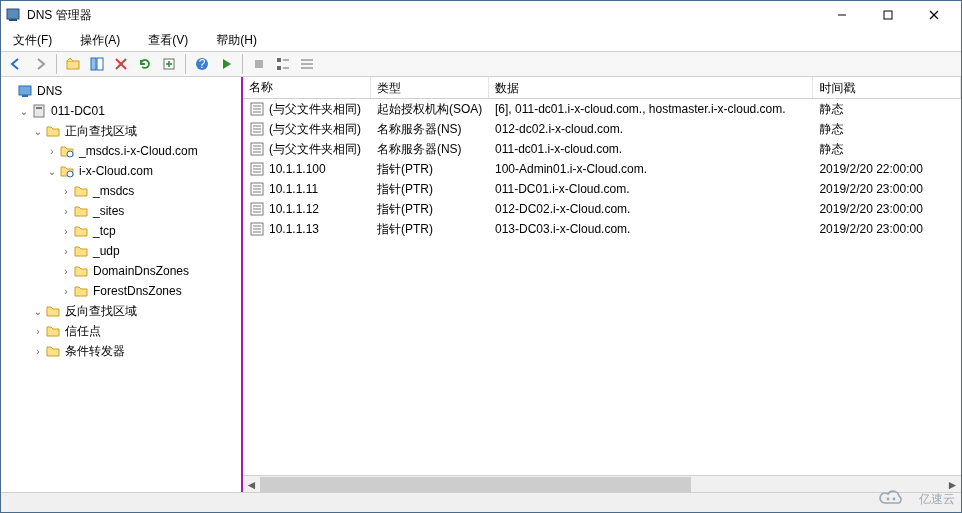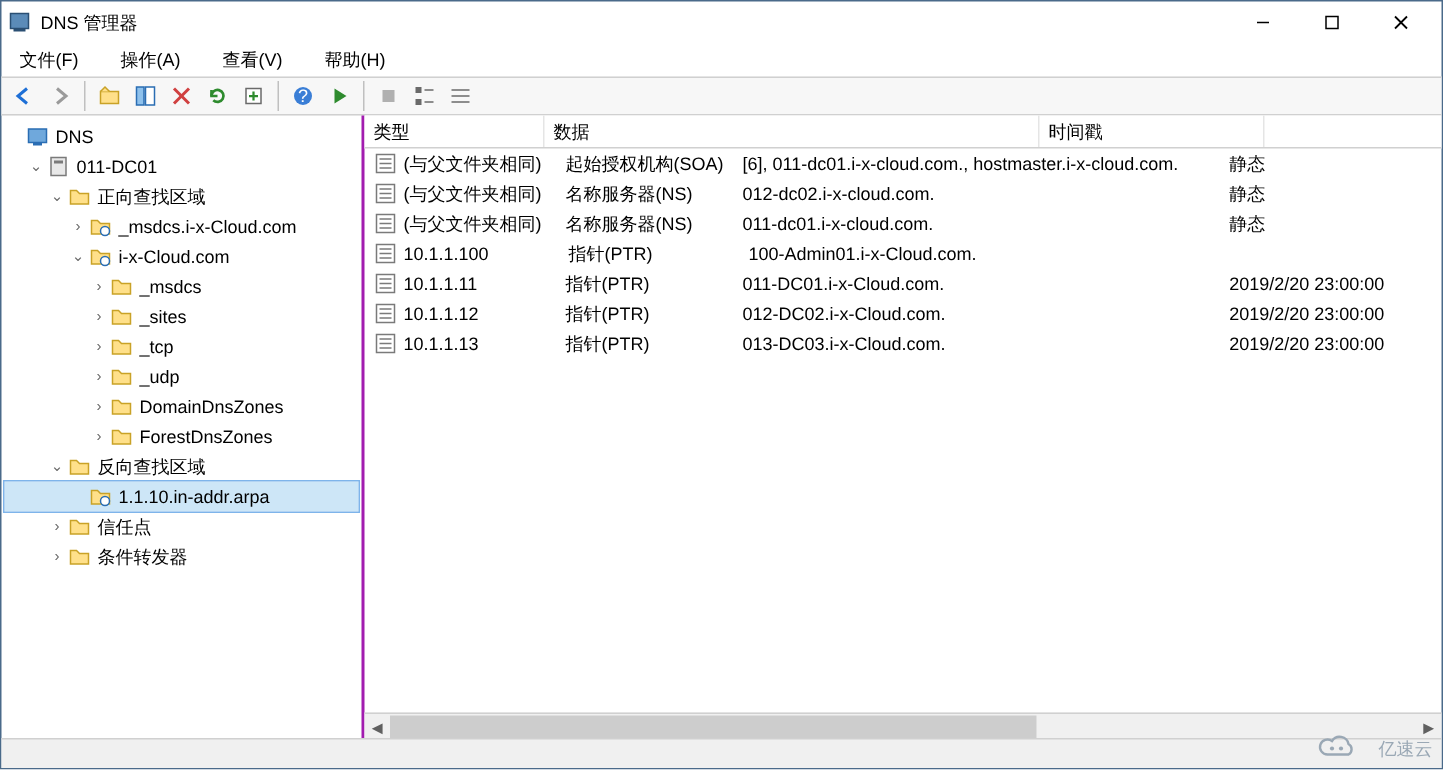--- a/index.html
+++ b/index.html
@@ -278,32 +278,20 @@
                   </ul>
                 </li>
                 <li>
                   <div class="row" style="padding-left:28px">
                     <span class="tw">⌄</span>
                     <span class="ic"><svg width="16" height="16">
                           <path d="M2 4h4l2 2h6v7H2z" fill="#ffe08a" stroke="#c9a227"></path>
                         </svg></span>
                     <span class="lbl">反向查找区域</span>
                   </div>
-                  <ul>
-                    <li>
-                        <div class="row selected" style="padding-left:42px">
-                      <span class="tw"></span>
-                      <span class="ic"><svg width="16" height="16">
-                              <path d="M2 4h4l2 2h6v7H2z" fill="#ffe08a" stroke="#c9a227"></path>
-                              <circle cx="11" cy="11" r="3" fill="#fff" stroke="#2a6db3"></circle>
-                            </svg></span>
-                      <span class="lbl">1.1.10.in-addr.arpa</span>
-                    </div>
-                      </li>
-                  </ul>
                 </li>
                 <li>
                     <div class="row" style="padding-left:28px">
                       <span class="tw">›</span>
                       <span class="ic"><svg width="16" height="16">
                           <path d="M2 4h4l2 2h6v7H2z" fill="#ffe08a" stroke="#c9a227"></path>
                         </svg></span>
                       <span class="lbl">信任点</span>
                     </div>
                   </li>
@@ -318,20 +306,21 @@
                   </li>
               </ul>
             </li>
           </ul>
         </li>
       </ul>
     </div>
 
     <div class="list-pane">
       <div class="list-header">
+        <div class="col c-name">名称</div>
         <div class="col c-type">类型</div>
         <div class="col c-data">数据</div>
         <div class="col c-time">时间戳</div>
       </div>
       <div class="list-body" id="list-body">
           <div class="list-row">
             <div class="cell c-name">
               <span class="ic"><svg width="16" height="16">
                   <rect x="2" y="2" width="12" height="12" fill="#fff" stroke="#7a7a7a"></rect>
                   <line x1="4" y1="5" x2="12" y2="5" stroke="#7a7a7a"></line>
@@ -377,20 +366,21 @@
               <span class="ic"><svg width="16" height="16">
                   <rect x="2" y="2" width="12" height="12" fill="#fff" stroke="#7a7a7a"></rect>
                   <line x1="4" y1="5" x2="12" y2="5" stroke="#7a7a7a"></line>
                   <line x1="4" y1="8" x2="12" y2="8" stroke="#7a7a7a"></line>
                   <line x1="4" y1="11" x2="12" y2="11" stroke="#7a7a7a"></line>
                 </svg></span>
               <span>10.1.1.100</span>
             </div>
             <div class="cell c-type">指针(PTR)</div>
             <div class="cell c-data">100-Admin01.i-x-Cloud.com.</div>
+            <div class="cell c-time">2019/2/20 22:00:00</div>
           </div>
           <div class="list-row">
             <div class="cell c-name">
               <span class="ic"><svg width="16" height="16">
                   <rect x="2" y="2" width="12" height="12" fill="#fff" stroke="#7a7a7a"></rect>
                   <line x1="4" y1="5" x2="12" y2="5" stroke="#7a7a7a"></line>
                   <line x1="4" y1="8" x2="12" y2="8" stroke="#7a7a7a"></line>
                   <line x1="4" y1="11" x2="12" y2="11" stroke="#7a7a7a"></line>
                 </svg></span>
               <span>10.1.1.11</span>

